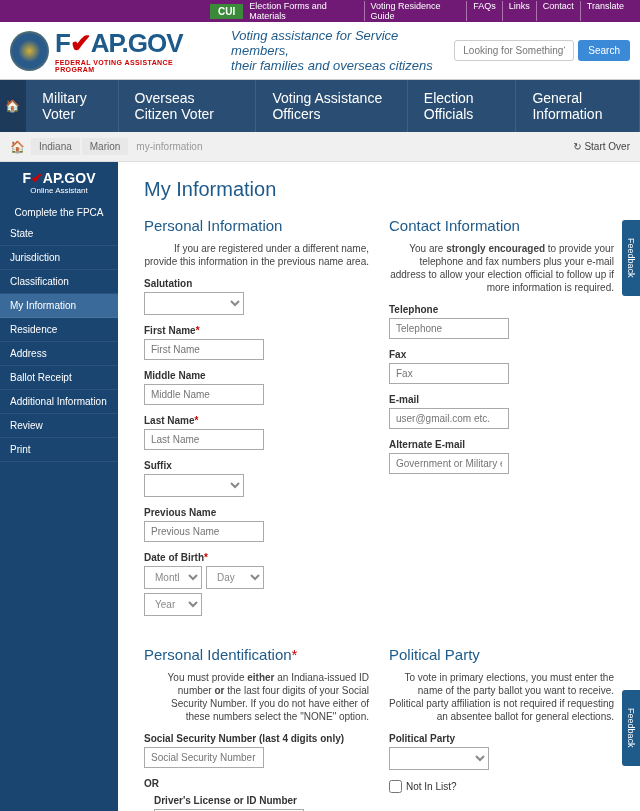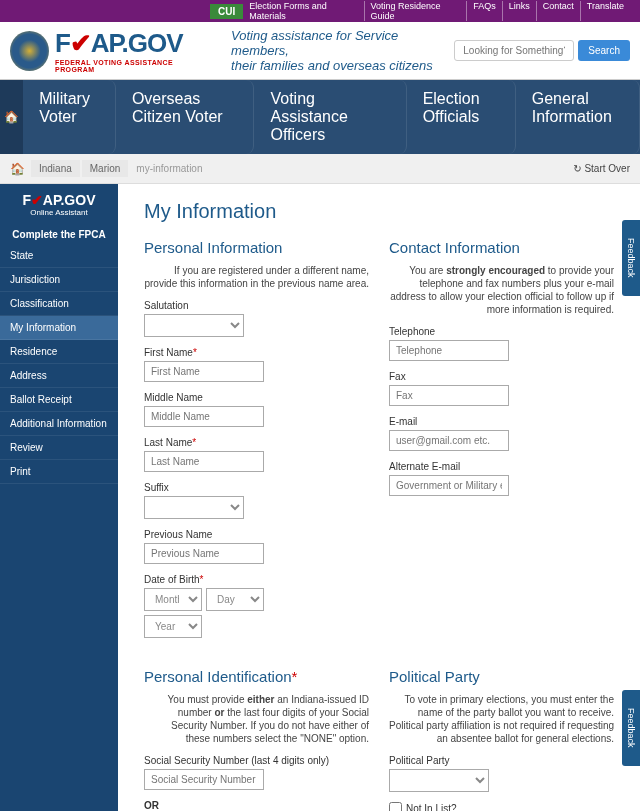--- a/index.html
+++ b/index.html
@@ -16,43 +16,43 @@
 .fvap-logo { font-size: 26px; font-weight: bold; color: #1e5a8a; letter-spacing: -1px; }
 .fvap-logo .check { color: #c00; }
 .fvap-logo .gov { color: #1e5a8a; }
 .tagline-red { color: #c00; font-size: 7px; font-weight: bold; letter-spacing: 0.4px; }
 .tagline-blue { color: #1e5a8a; font-size: 13px; font-style: italic; margin-left: 10px; }
 .search-area { margin-left: auto; display: flex; gap: 4px; }
 .search-input { border: 1px solid #ccc; border-radius: 3px; padding: 4px 8px; font-size: 10px; width: 120px; }
 .search-btn { background: #3a8ad8; color: #fff; border: none; border-radius: 3px; padding: 4px 10px; font-size: 10px; cursor: pointer; }
 .main-nav { background: #2a4d73; display: flex; align-items: stretch; }
 .main-nav .home-icon { width: 36px; display: flex; align-items: center; justify-content: center; color: #fff; background: #1e3a5a; }
-.main-nav a { color: #fff; text-decoration: none; padding: 10px 16px; font-size: 16px; border-right: 1px solid rgba(255,255,255,0.1); border-radius: 8px; }
+.main-nav a { color: #fff; text-decoration: none; padding: 10px 16px; font-size: 14px; border-right: 1px solid rgba(255,255,255,0.1); }
 .breadcrumb-bar { background: #f0f0f0; border-bottom: 1px solid #ddd; display: flex; align-items: center; padding: 6px 10px; font-size: 10px; color: #666; }
 .bc-item { background: #e8e8e8; padding: 3px 8px; margin-right: 2px; position: relative; }
 .bc-home { font-size: 12px; margin-right: 6px; color: #444; }
 .start-over { margin-left: auto; font-size: 10px; color: #444; cursor: pointer; }
 .content-wrap { display: flex; }
 .sidebar { width: 118px; background: #1a4571; color: #fff; min-height: 680px; }
 .sidebar-logo { text-align: center; padding: 8px 4px; }
 .sidebar-logo .fvap-small { font-size: 14px; font-weight: bold; }
 .sidebar-logo .check2 { color: #c00; }
 .sidebar-assist { font-size: 8px; }
-.sidebar-title { font-size: 10px; font-weight: bold; padding: 4px 0; text-align: center; }
+.sidebar-title { font-size: 10px; font-weight: normal; padding: 4px 0; text-align: center; }
 .sidebar-nav { }
 .sidebar-nav a { display: block; color: #fff; text-decoration: none; padding: 6px 10px; font-size: 10px; border-bottom: 1px solid rgba(255,255,255,0.08); }
 .sidebar-nav a.active { background: #3a6a9a; }
 .main { flex: 1; padding: 16px 26px; }
 h1 { color: #1e5a8a; font-size: 20px; font-weight: normal; margin-bottom: 16px; }
 h2 { color: #1e5a8a; font-size: 15px; font-weight: normal; margin-bottom: 8px; }
 .cols { display: flex; gap: 20px; }
 .col { flex: 1; }
 .help-text { font-size: 10px; color: #444; margin-bottom: 10px; line-height: 1.3; text-align: right; }
 .field { margin-bottom: 10px; }
-.field label { display: block; font-size: 10px; font-weight: normal; margin-bottom: 3px; }
+.field label { display: block; font-size: 10px; font-weight: bold; margin-bottom: 3px; }
 .req { color: #c00; }
 .field input, .field select { border: 1px solid #aaa; padding: 4px 6px; font-size: 10px; width: 120px; color: #888; background: #fff; }
 .field select { width: 100px; }
 .dob-row { display: flex; gap: 4px; flex-wrap: wrap; }
 .dob-row select { width: 58px; }
 .section { margin-bottom: 20px; }
 .checkbox-row { display: flex; align-items: center; gap: 4px; font-size: 10px; margin-top: 6px; }
 .checkbox-row input { width: auto; }
 .feedback-tab { position: fixed; right: 0; top: 220px; background: #1e5a8a; color: #fff; padding: 18px 4px; font-size: 9px; writing-mode: vertical-rl; cursor: pointer; border-radius: 3px 0 0 3px; }
 .feedback-tab2 { top: 690px; }

